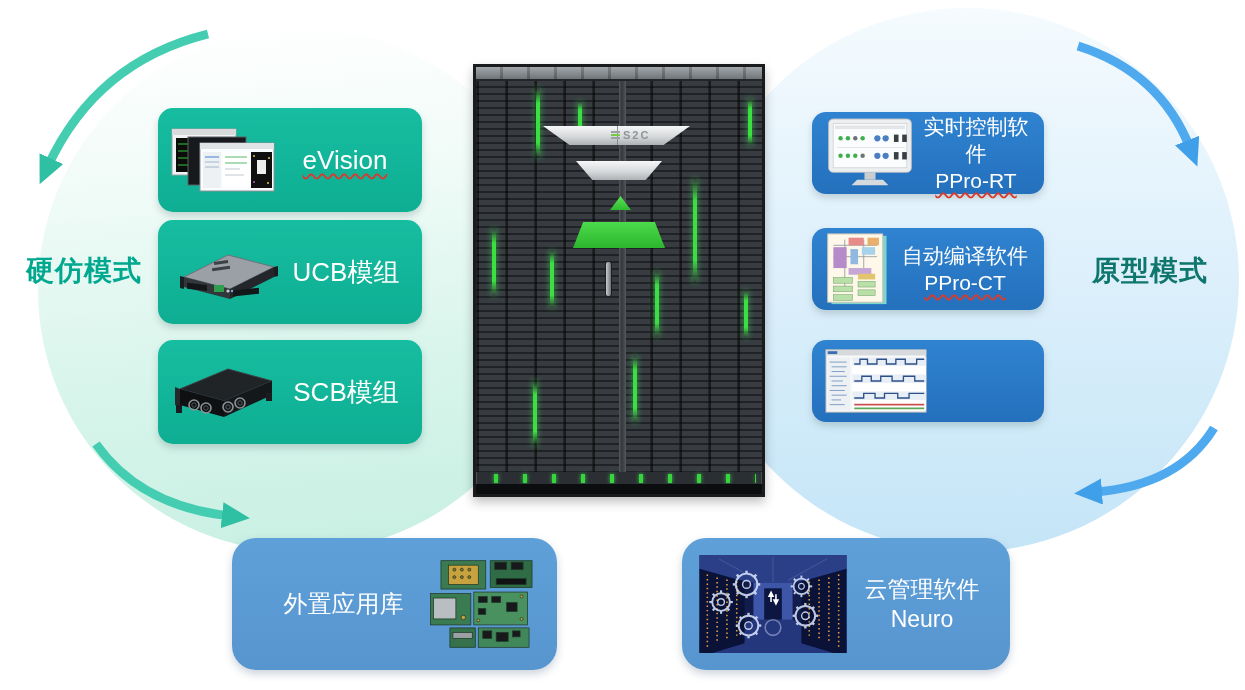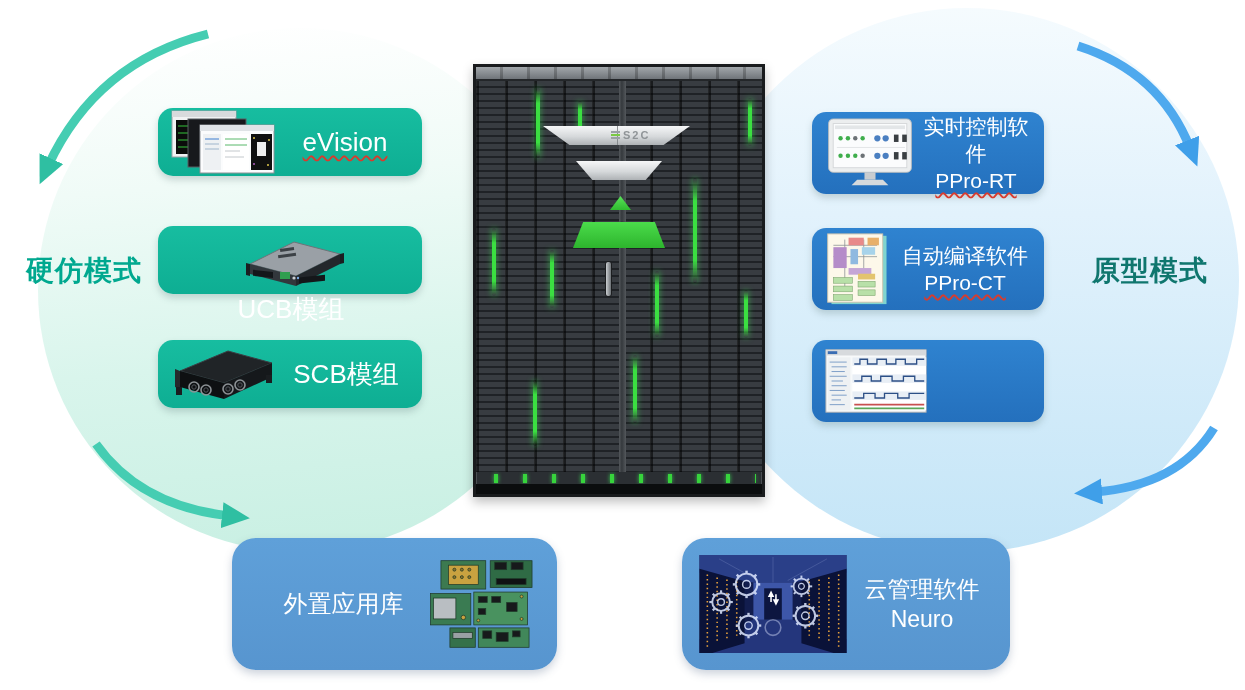--- a/index.html
+++ b/index.html
@@ -25,23 +25,23 @@
   .card { position:absolute; z-index:4; display:flex; align-items:center; color:#fff;
     box-shadow:0 4px 7px rgba(90,120,120,.28); }
   .card.teal  { background:linear-gradient(180deg,#17bda0 0%,#0eae93 100%); border-radius:15px; }
   .card.blue  { background:linear-gradient(180deg,#2f83d0 0%,#2470bd 100%); border-radius:14px; }
   .card.lblue { background:linear-gradient(180deg,#5fa0d9 0%,#5795cf 100%); border-radius:24px;
     box-shadow:0 4px 8px rgba(90,110,140,.30); }
 
   .card .thumb { flex:0 0 auto; display:flex; align-items:center; justify-content:center; }
   .card .lbl   { flex:1 1 auto; text-align:center; }
 
-  .lcard { left:158px; width:264px; height:68px; padding:0 10px 0 12px; }
+  .lcard { left:158px; width:264px; height:104px; padding:0 10px 0 12px; }
   .lcard .lbl { font-size:26px; }
-  #card-evision { top:108px; } #card-ucb { top:226px;flex-direction:column; } #card-scb { top:340px; }
+  #card-evision { top:108px; } #card-ucb { top:220px; } #card-scb { top:340px; }
 
   .rcard { left:812px; width:232px; height:82px; padding:0 8px 0 12px; }
   .rcard .lbl { font-size:21px; line-height:27px; }
   #card-rt { top:112px; } #card-ct { top:228px; } #card-dt { top:340px; }
 
   .bcard { height:132px; top:538px; }
   #card-applib { left:232px; width:325px; padding:0 16px 0 26px; }
   #card-applib .lbl { font-size:24px; text-align:center; }
   #card-neuro { left:682px; width:328px; padding:0 14px 0 16px; }
   #card-neuro .lbl { font-size:23px; line-height:30px; }

